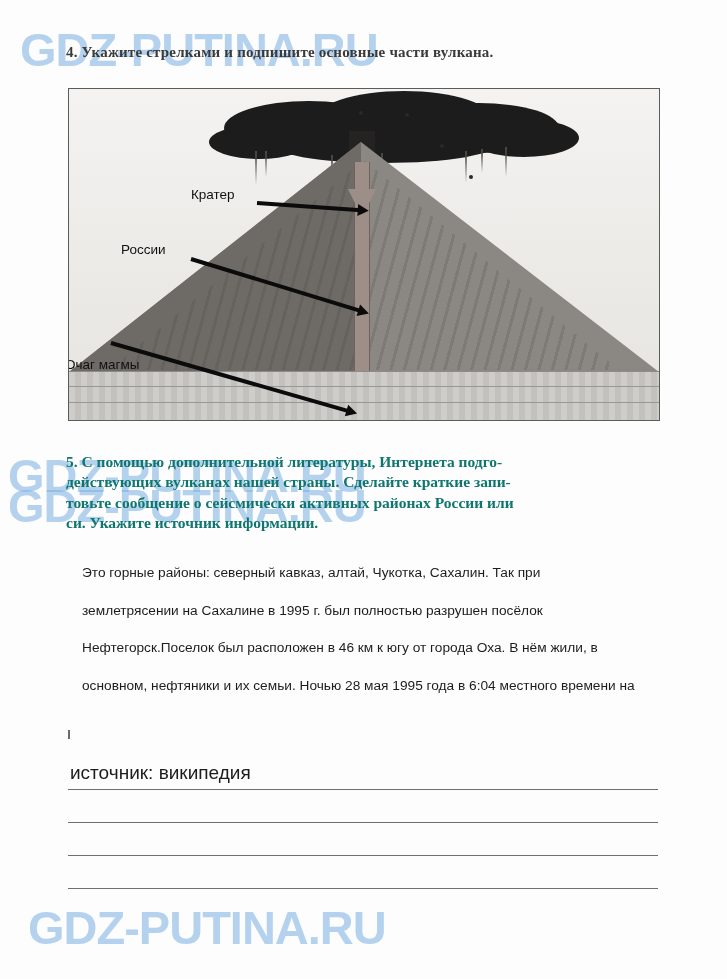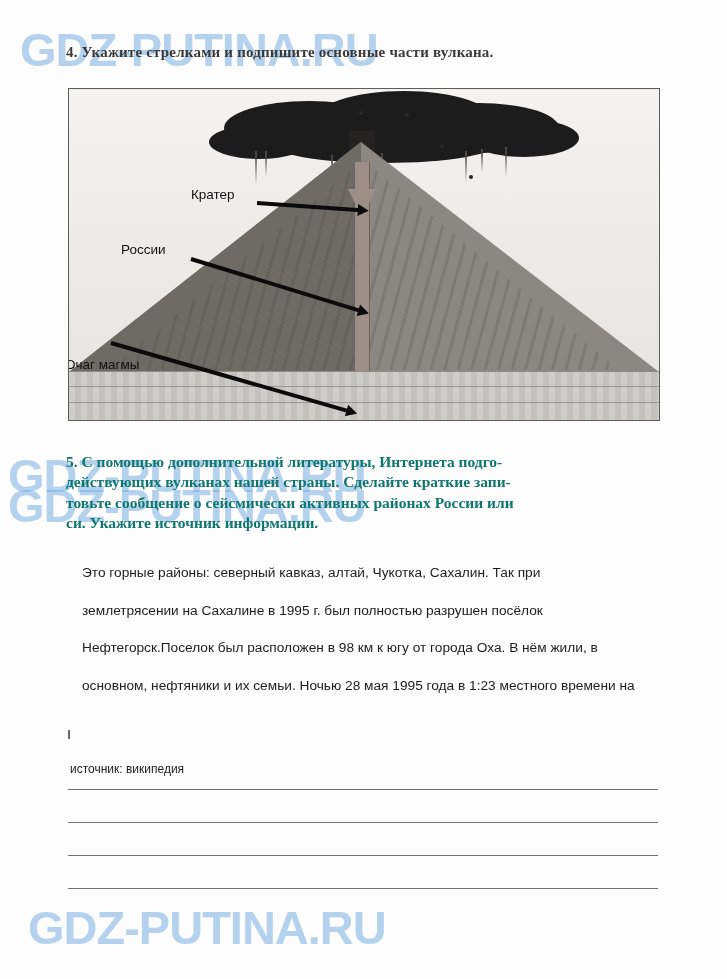--- a/index.html
+++ b/index.html
@@ -212,21 +212,21 @@
     line-height: 21.5px;
     color: #1d1d1d;
   }
   .answer p { margin: 16px; }
 
   .source {
     position: absolute;
     top: 762px;
     left: 70px;
     font-family: "Liberation Sans", sans-serif;
-    font-size: 12px;
+    font-size: 19px;
     color: #1d1d1d;
     text-align: right;
   }
   .tickmark {
     position: absolute;
     top: 730px;
     left: 68px;
     width: 2px;
     height: 9px;
     background: #6a6a6a;
@@ -305,22 +305,22 @@
   <div class="task5-text">
     <div>5. С помощью дополнительной литературы, Интернета подго-</div>
     <div>действующих вулканах нашей страны. Сделайте краткие запи-</div>
     <div>товьте сообщение о сейсмически активных районах России или</div>
     <div class="lastline">си. Укажите источник информации.</div>
   </div>
 
   <div class="answer">
     <p>Это горные районы: северный кавказ, алтай, Чукотка, Сахалин. Так при</p>
     <p>землетрясении на Сахалине в 1995 г. был полностью разрушен посёлок</p>
-    <p>Нефтегорск.Поселок был расположен в 98 км к югу от города Оха. В нём жили, в</p>
-    <p>основном, нефтяники и их семьи. Ночью 28 мая 1995 года в 1:23 местного времени на</p>
+    <p>Нефтегорск.Поселок был расположен в 46 км к югу от города Оха. В нём жили, в</p>
+    <p>основном, нефтяники и их семьи. Ночью 28 мая 1995 года в 6:04 местного времени на</p>
   </div>
 
   <div class="tickmark"></div>
   <div class="source">источник: википедия</div>
 
   <div class="rule r1"></div>
   <div class="rule r2"></div>
   <div class="rule r3"></div>
   <div class="rule r4"></div>
 

